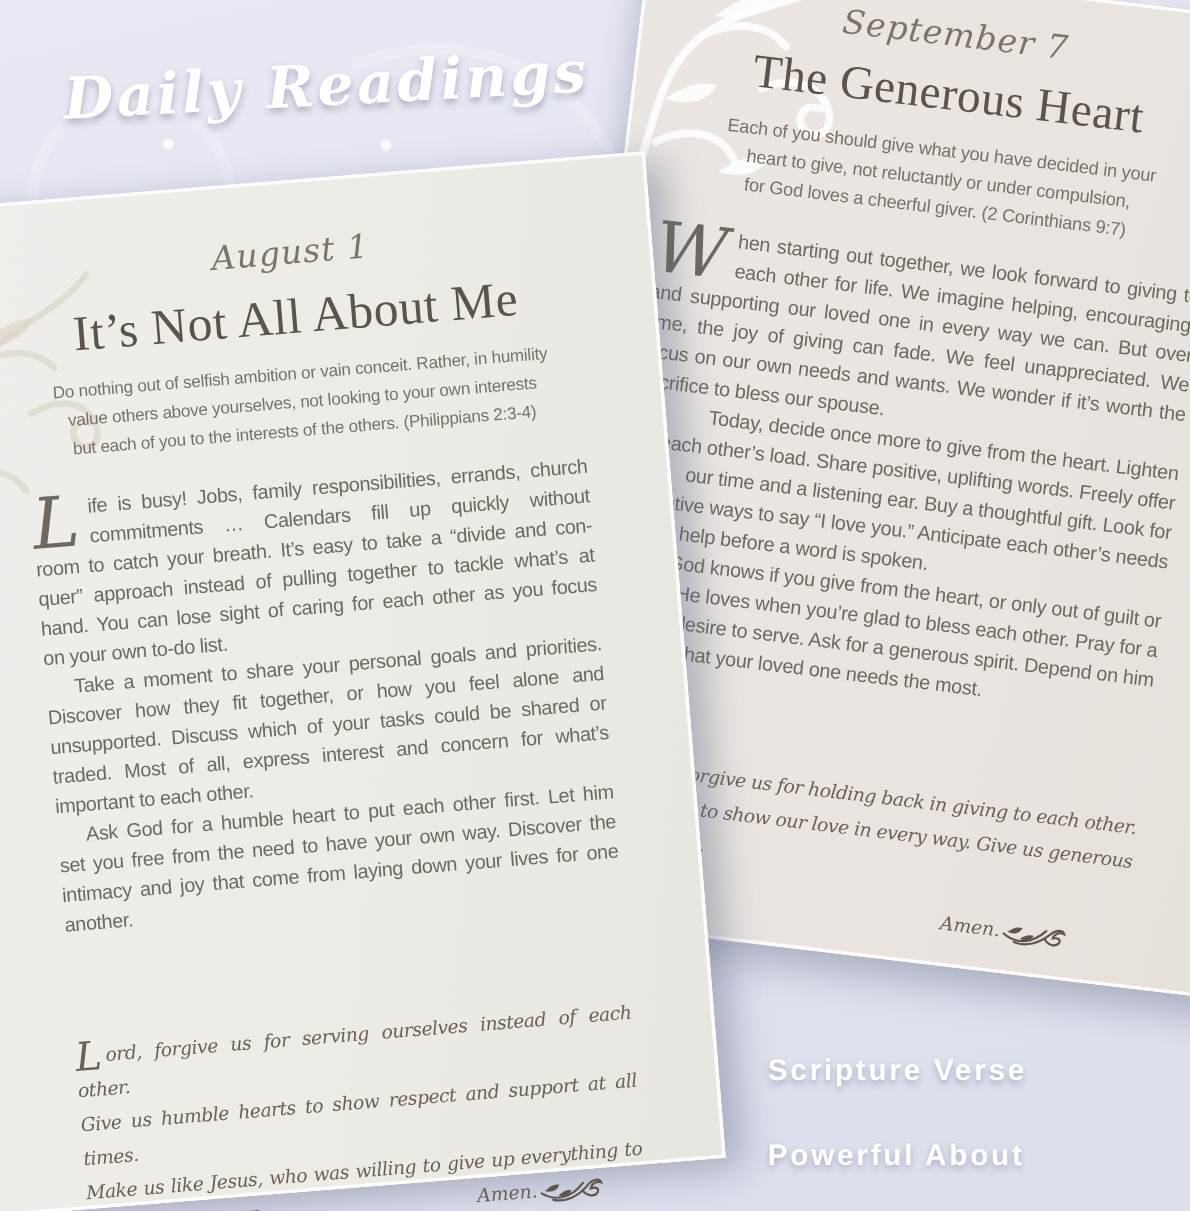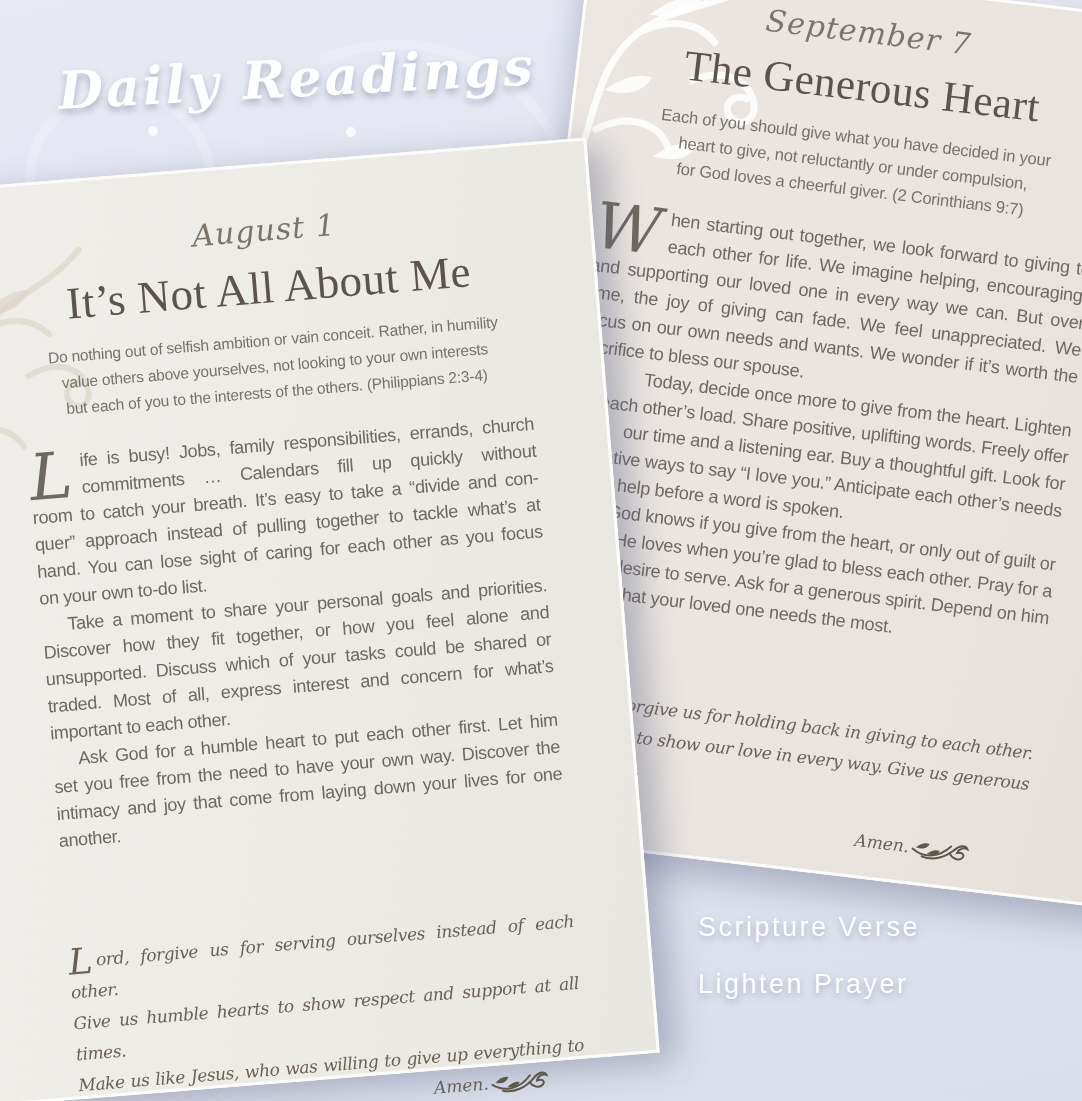--- a/index.html
+++ b/index.html
@@ -92,22 +92,22 @@
   
   .banner{
     position:absolute; left:58px; top:60px; z-index:3;
     font-family:"DejaVu Serif", serif; font-style:italic; font-weight:bold;
     font-size:52px; letter-spacing:3px; color:var(--white);
     text-shadow:0 4px 7px rgba(125,130,155,.55);
     transform:rotate(-3deg); transform-origin:left center;
   }
   .features{position:absolute; left:698px; top:912px; z-index:3;}
   .features .ln{
-    font-size:27px; font-weight:normal; letter-spacing:2.5px; color:var(--white);
-    text-shadow:0 3px 6px rgba(130,135,160,.6); margin-bottom:26px; white-space:nowrap;
+    font-size:27px; font-weight:bold; letter-spacing:2.5px; color:var(--white);
+    text-shadow:0 3px 6px rgba(130,135,160,.6); margin-bottom:26px; white-space:nowrap;margin-top:46px;
   }
 </style>
 </head>
 <body>
 
 <div id="canvas">
 
   <svg class="bg-decor" width="1082" height="300" viewBox="0 0 1082 300">
     <g fill="none" stroke="#ffffff" stroke-width="10" opacity="0.22">
       <circle cx="120" cy="180" r="90"></circle>
@@ -244,16 +244,16 @@
           </svg>
         </span>
       </div>
     </div>
   </div>
 
   <div class="banner">Daily Readings</div>
 
   <div class="features">
       <div class="ln l">Scripture Verse</div>
-      <div class="ln l">Lighten Prayer</div>
+      <div class="ln l">Powerful About</div>
     </div>
 
 </div>
 
 </body></html>

